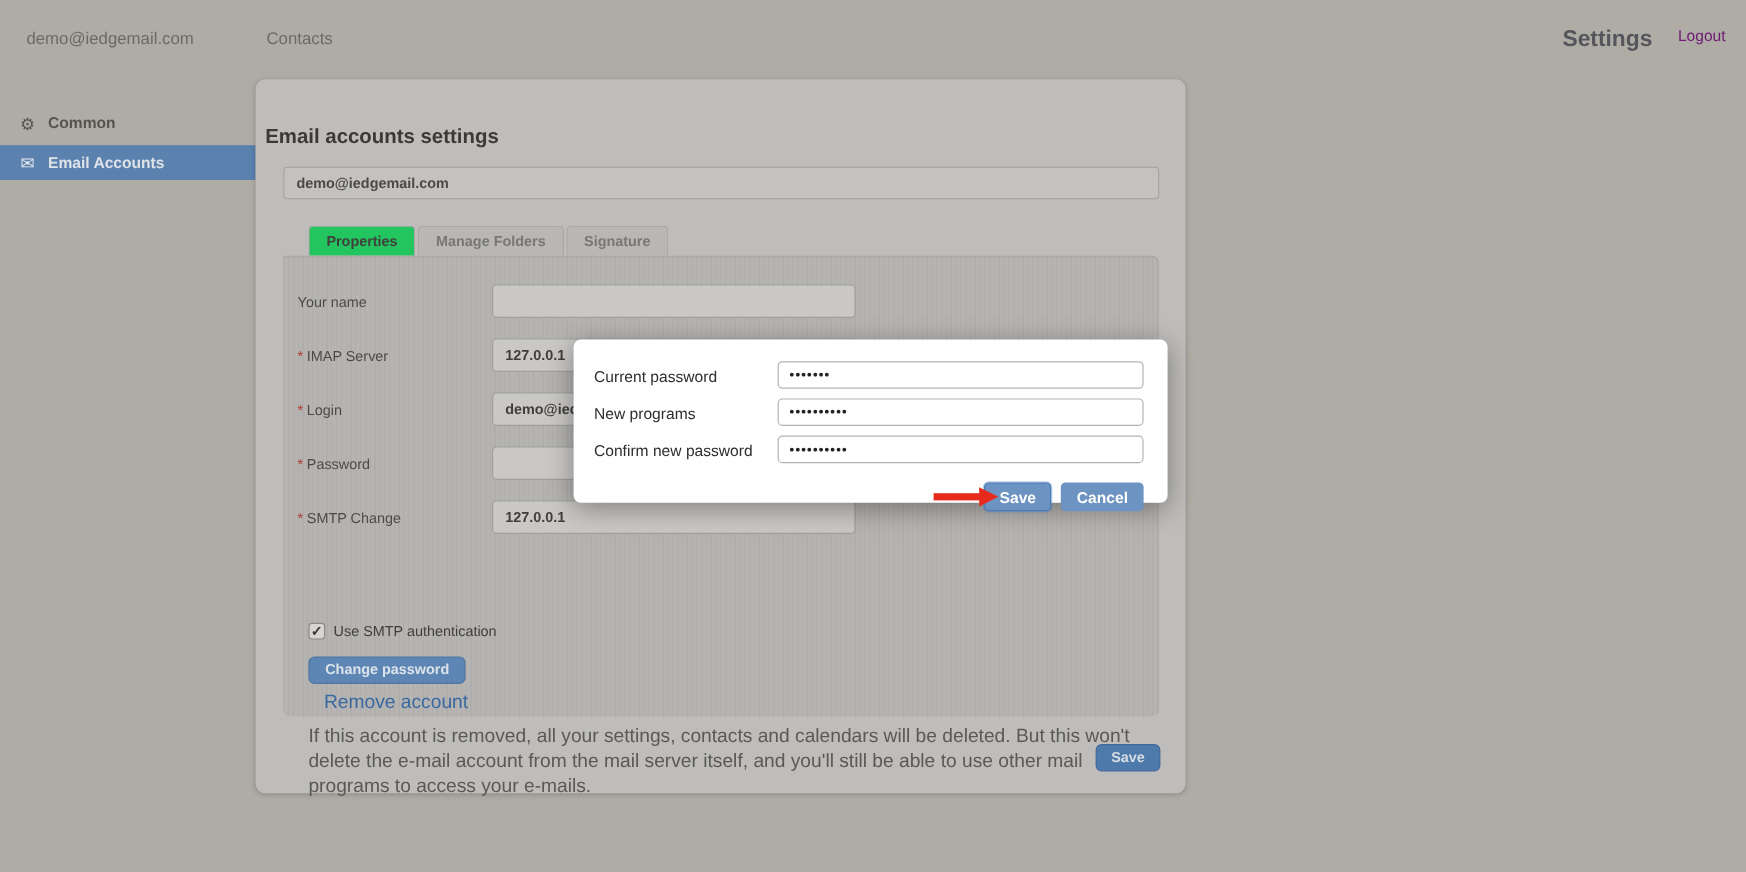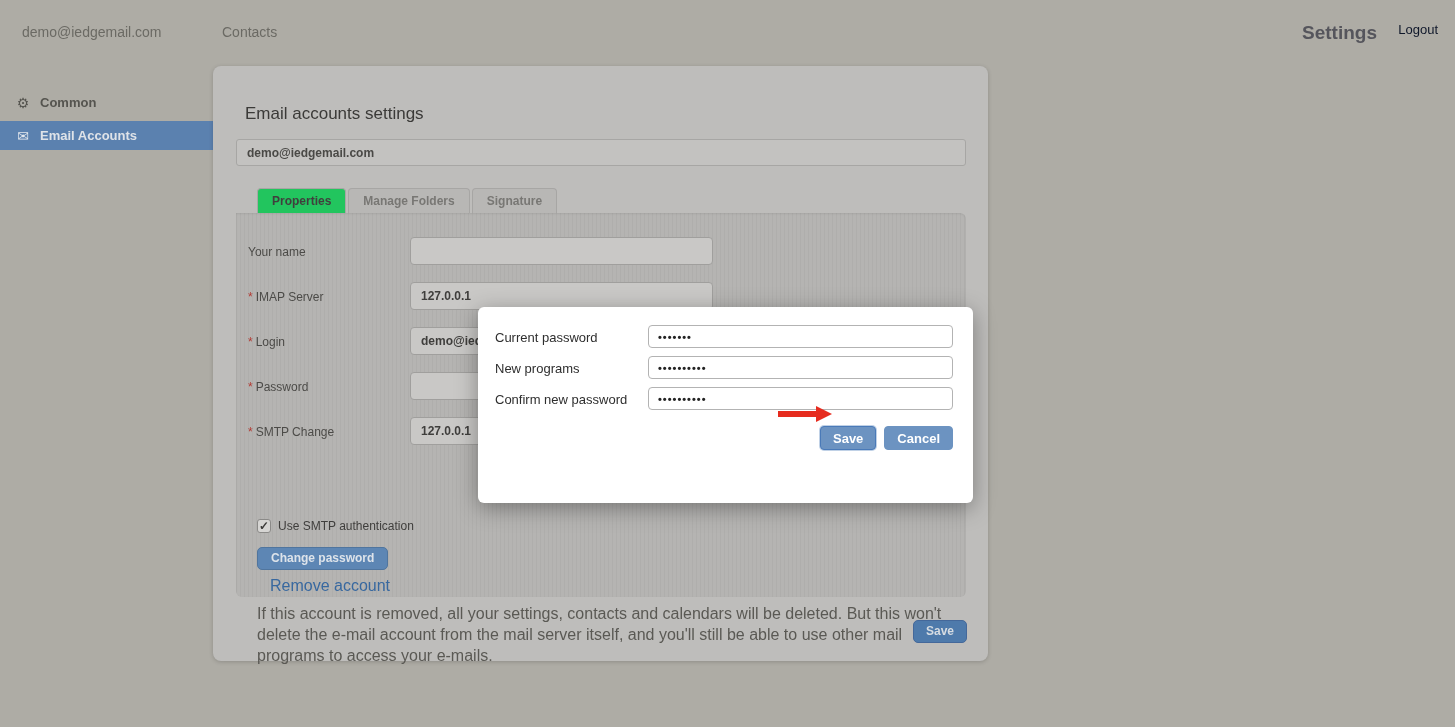--- a/index.html
+++ b/index.html
@@ -8,38 +8,38 @@
     font-family: "Liberation Sans", sans-serif;
     background: #aeaca5;
     position: relative;
   }
 
   
   .topbar { position: absolute; top: 0; left: 0; width: 1455px; height: 57px; }
   .topbar-email { position: absolute; left: 22px; top: 24px; font-size: 14px; color: #6b6a64; }
   .topbar-contacts { position: absolute; left: 222px; top: 24px; font-size: 14px; color: #6b6a64; cursor: pointer; }
   .topbar-settings { position: absolute; right: 78px; top: 22px; font-size: 19px; color: #55555c; font-weight: bold; cursor: pointer; }
-  .topbar-logout { position: absolute; right: 17px; top: 22px; font-size: 13px; color: #0f172a; cursor: pointer; }
+  .topbar-logout { position: absolute; right: 17px; top: 22px; font-size: 13px; color: #701a75; cursor: pointer; }
 
   
   .sidebar { position: absolute; left: 0; top: 88px; width: 213px; }
   .side-item { height: 29px; display: flex; align-items: center; padding-left: 14px; cursor: pointer; }
   .side-item .icn { width: 18px; text-align: center; font-size: 14px; color: #55544f; margin-right: 8px; }
   .side-item .lbl { font-size: 13px; font-weight: bold; color: #55544f; }
   .side-item.selected { background: #5b81af; margin-top: 4px; }
   .side-item.selected .icn { color: #e4e8ed; }
   .side-item.selected .lbl { color: #dfe3e8; }
 
   
   .panel {
     position: absolute; left: 213px; top: 66px; width: 775px; height: 595px;
     background: #bebdbb; border-radius: 8px;
     box-shadow: 0 1px 4px rgba(0,0,0,0.18);
   }
-  .panel-title { position: absolute; left: 32px; top: 38px; font-size: 17px; font-weight: normal; color: #3b3a38; }
+  .panel-title { position: absolute; left: 8px; top: 38px; font-size: 17px; font-weight: bold; color: #3b3a38; }
   .account-bar {
     position: absolute; left: 23px; top: 73px; width: 730px; height: 27px;
     background: #c3c2c0; border: 1px solid #a7a6a4; border-radius: 3px;
     display: flex; align-items: center; padding-left: 10px; cursor: pointer;
   }
   .account-bar span { font-size: 12px; font-weight: bold; color: #4a4946; }
 
   
   .tabs { position: absolute; left: 44px; top: 122px; height: 25px; display: flex; }
   .tab {
@@ -89,24 +89,23 @@
     font-size: 16px; line-height: 1.32; color: #5a5954;
   }
   .btn-save-main {
     position: absolute; right: 21px; bottom: 18px; height: 23px; padding: 0 12px;
     background: #4e7aab; border: 1px solid #44689a; border-radius: 5px;
     color: #d6dce2; font-size: 12px; font-weight: bold; line-height: 21px; cursor: pointer;
   }
 
   
   .modal {
-    position: absolute; left: 478px; top: 283px; width: 495px; height: 196px;
+    position: absolute; left: 478px; top: 283px; width: 495px; height: 136px;
     background: #ffffff; border-radius: 6px;
     box-shadow: 0 5px 22px rgba(0,0,0,0.35);
-    margin-top: 24px;
   }
   .mrow { position: absolute; left: 0; width: 100%; height: 23px; }
   .mrow .mlabel { position: absolute; left: 17px; top: 5px; font-size: 13px; color: #2e2e2e; white-space: nowrap; }
   .mrow input {
     position: absolute; left: 170px; top: 0; width: 305px; height: 23px;
     background: #ffffff; border: 1px solid #b3b3b3; border-radius: 4px;
     font-family: "Liberation Sans", sans-serif;
     font-size: 11px; font-weight: bold; letter-spacing: 1px; color: #222; padding: 0 9px; outline: none;
   }
   .mbuttons { position: absolute; right: 20px; top: 119px; display: flex; gap: 8px; }

